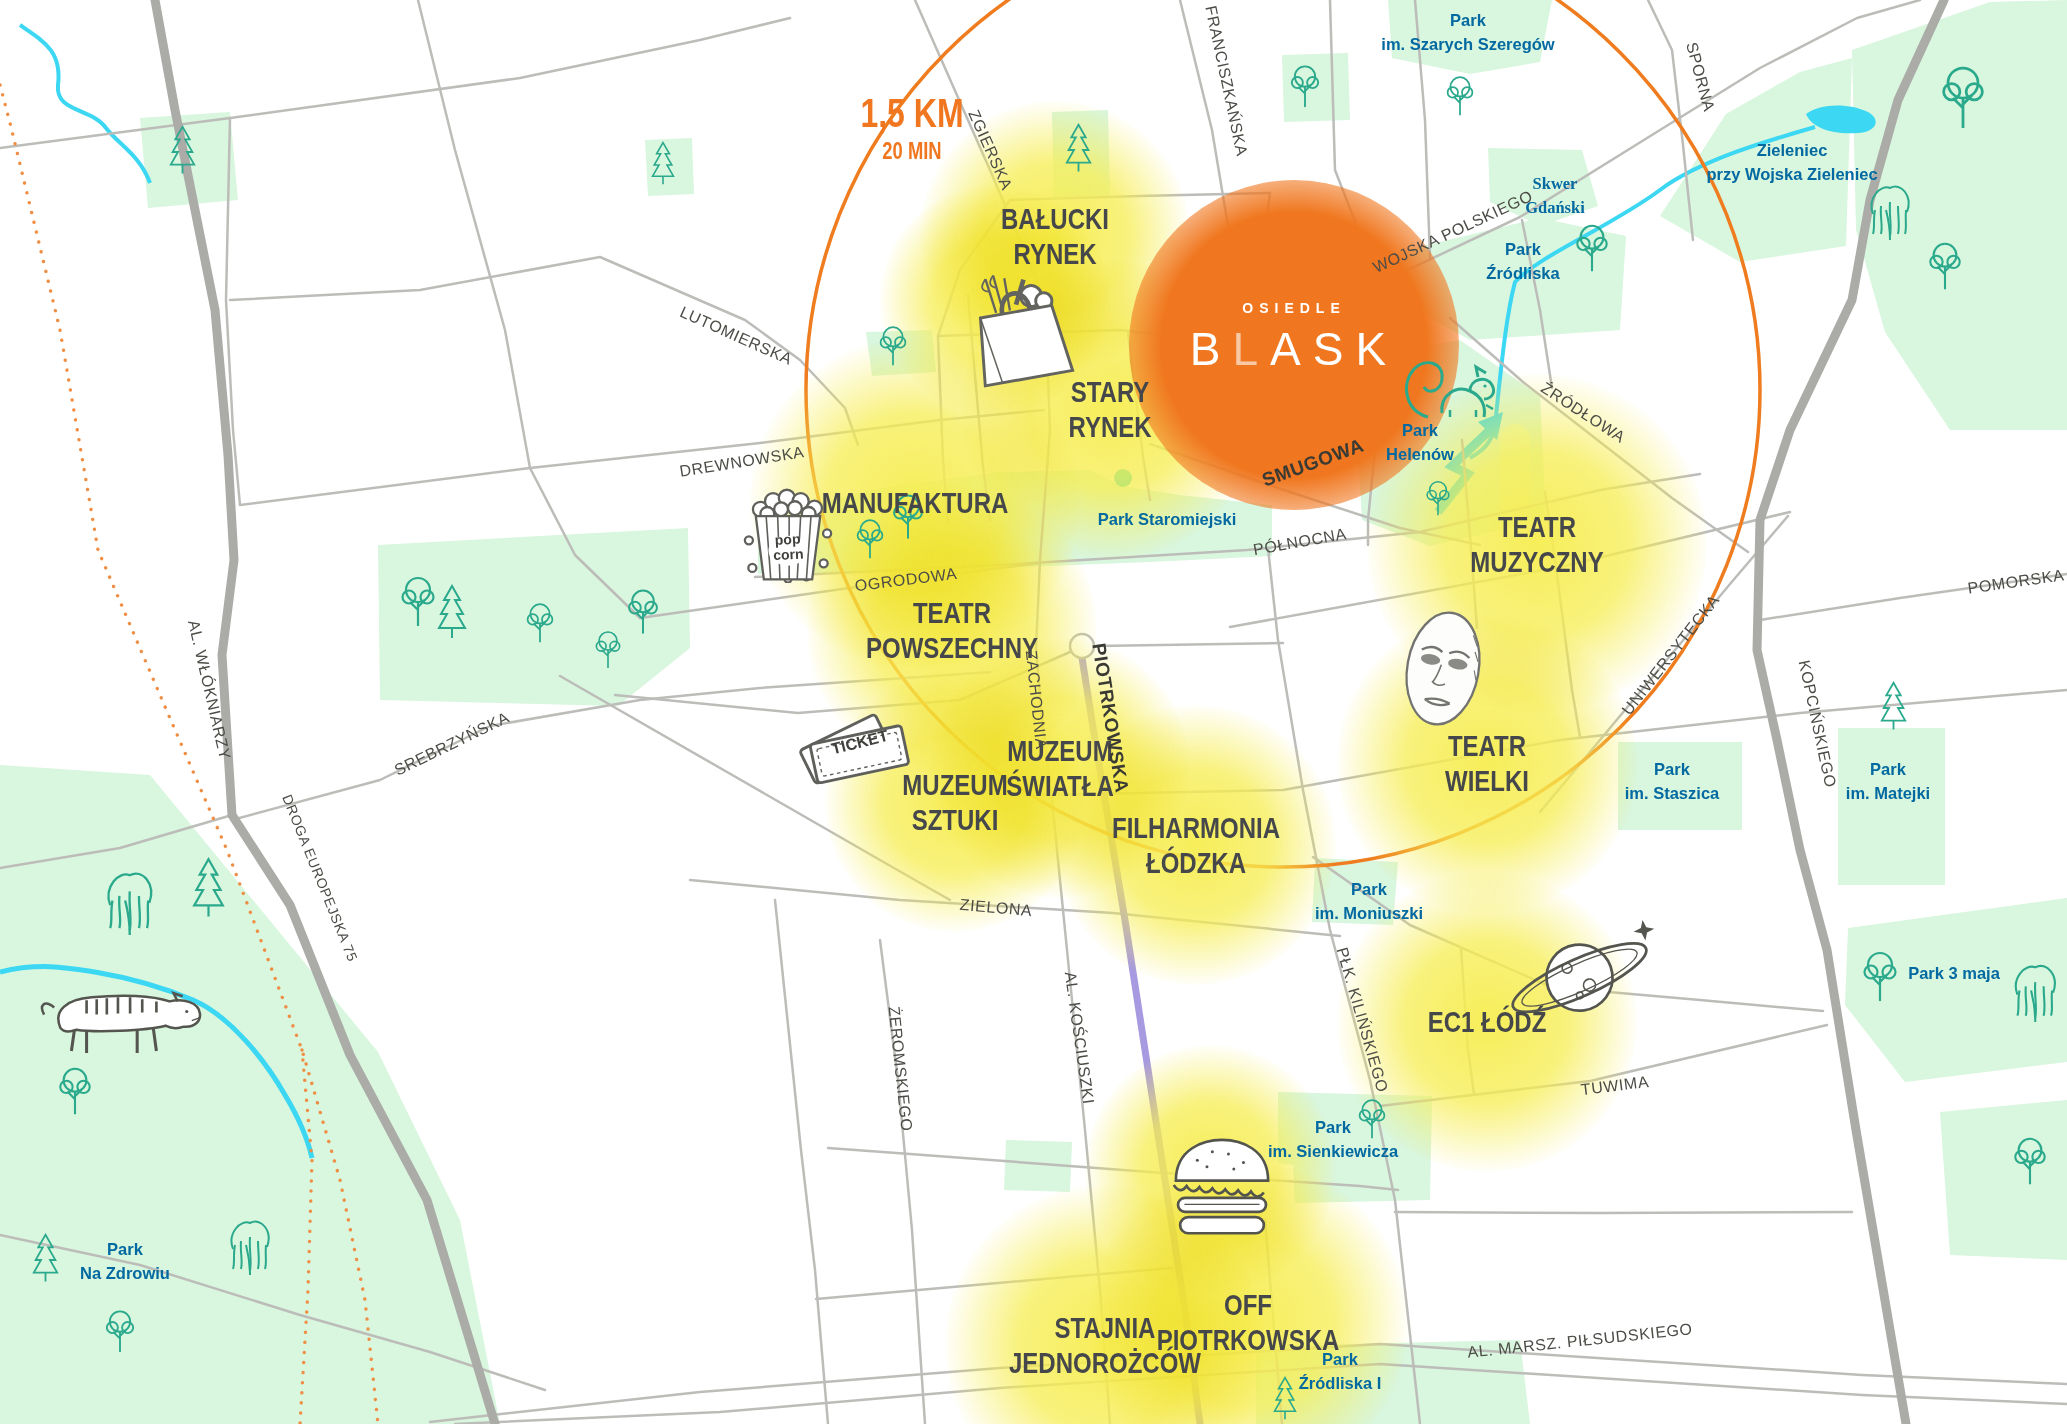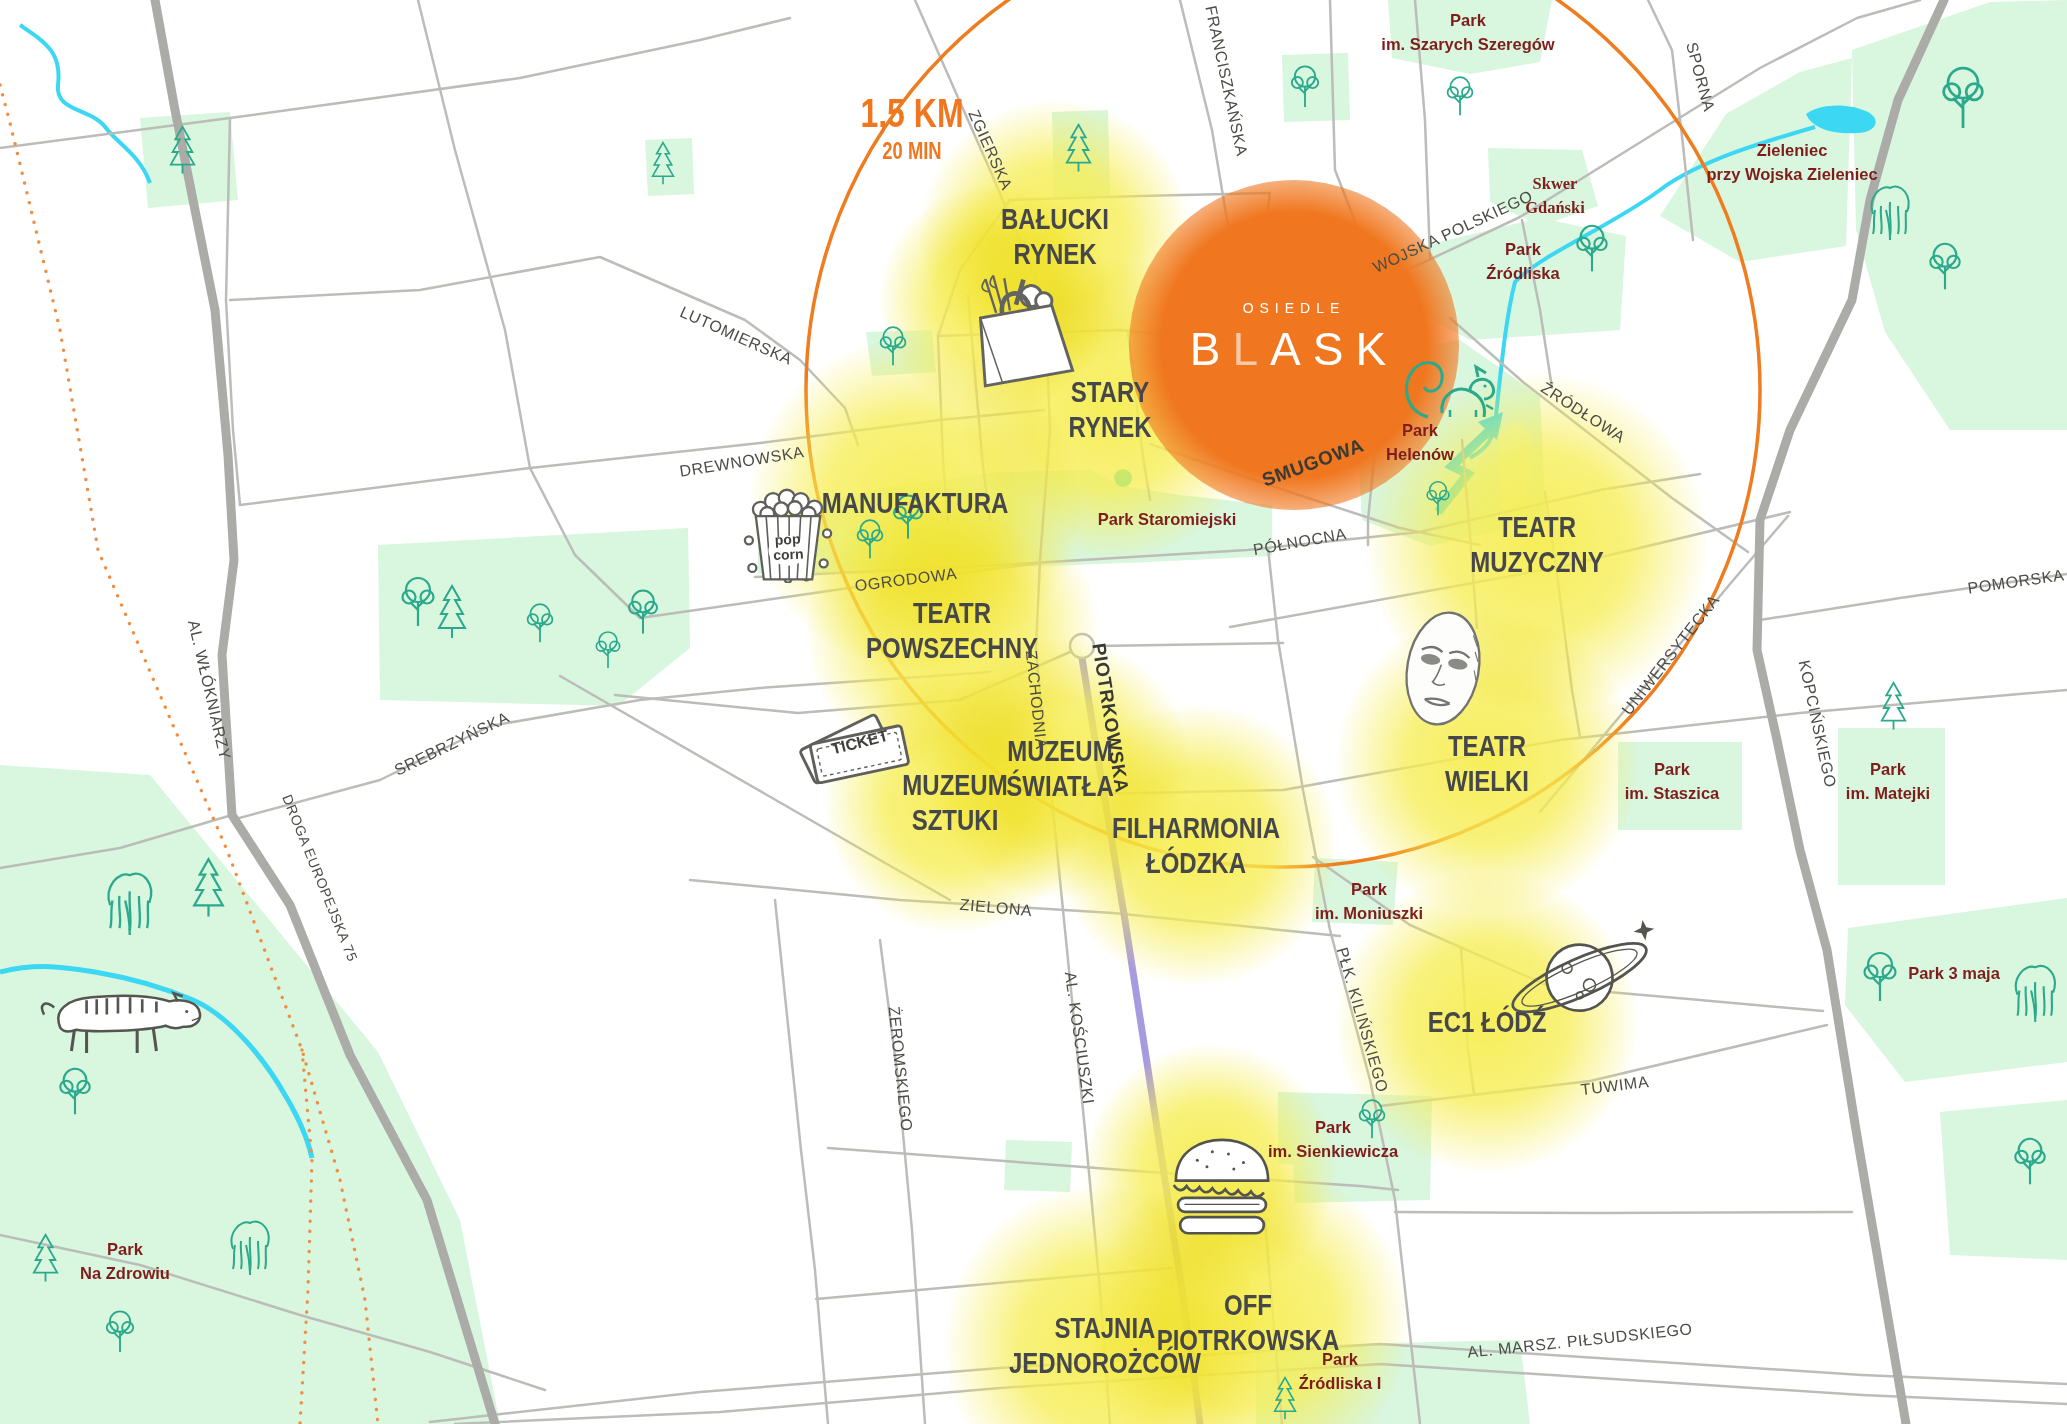--- a/index.html
+++ b/index.html
@@ -6,32 +6,32 @@
     font-family:"Liberation Sans", sans-serif;}
   #map{position:relative;width:2067px;height:1424px;overflow:hidden;background:#fff;}
   #base,#illu-layer,#glows,#labels{position:absolute;left:0;top:0;width:2067px;height:1424px;pointer-events:none;}
   #base{z-index:1}
   #glows{z-index:2}
   .glow{position:absolute;border-radius:50%;mix-blend-mode:multiply;
     background:radial-gradient(circle, rgba(246,237,80,.95) 0%, rgba(246,237,80,.75) 38%, rgba(246,237,80,0) 72%);}
   #disc{position:absolute;z-index:3;width:330px;height:330px;border-radius:50%;
     background:radial-gradient(circle, #f0771f 0%, #f0771f 57%, rgba(240,119,31,.55) 72%, rgba(240,119,31,0) 100%);}
   #logo{position:absolute;z-index:6;text-align:center;color:#fff;transform:translate(-50%,-50%);}
-  #logo .top{font-size:14px;letter-spacing:6px;font-weight:400;margin-bottom:6px;}
+  #logo .top{font-size:14px;letter-spacing:6px;font-weight:700;margin-bottom:6px;}
   #logo .brand{font-size:46px;letter-spacing:12px;font-weight:400;}
   #illu-layer{z-index:4}
   .illu{position:absolute;overflow:visible;}
   #labels{z-index:5}
   .lbl{position:absolute;white-space:nowrap;text-align:center;}
   .attr{font-weight:700;color:#45474a;font-size:30px;line-height:1.18;letter-spacing:0;
     transform:translate(-50%,-50%) scaleX(.8);}
   .street{font-size:16px;color:#4c4c47;letter-spacing:.6px;}
   .street.bold{font-weight:700;font-size:19px;color:#3a3a34;}
   .street.small{font-size:14px;}
-  .park{font-size:16.5px;font-weight:700;color:#7f1d1d;line-height:1.45;}
+  .park{font-size:16.5px;font-weight:700;color:#0369a1;line-height:1.45;}
   .icontext{font-weight:700;color:#3f3f3b;line-height:1.05;}
   #badge{position:absolute;z-index:6;text-align:center;color:#f0771f;transform:translate(-50%,-50%);}
   #badge .d{font-size:40px;font-weight:700;transform:scaleX(.8);}
   #badge .t{font-size:23px;font-weight:700;transform:scaleX(.8);margin-top:2px;}
   svg{display:block}
 </style>
 </head>
 <body>
 
 <div id="map">

